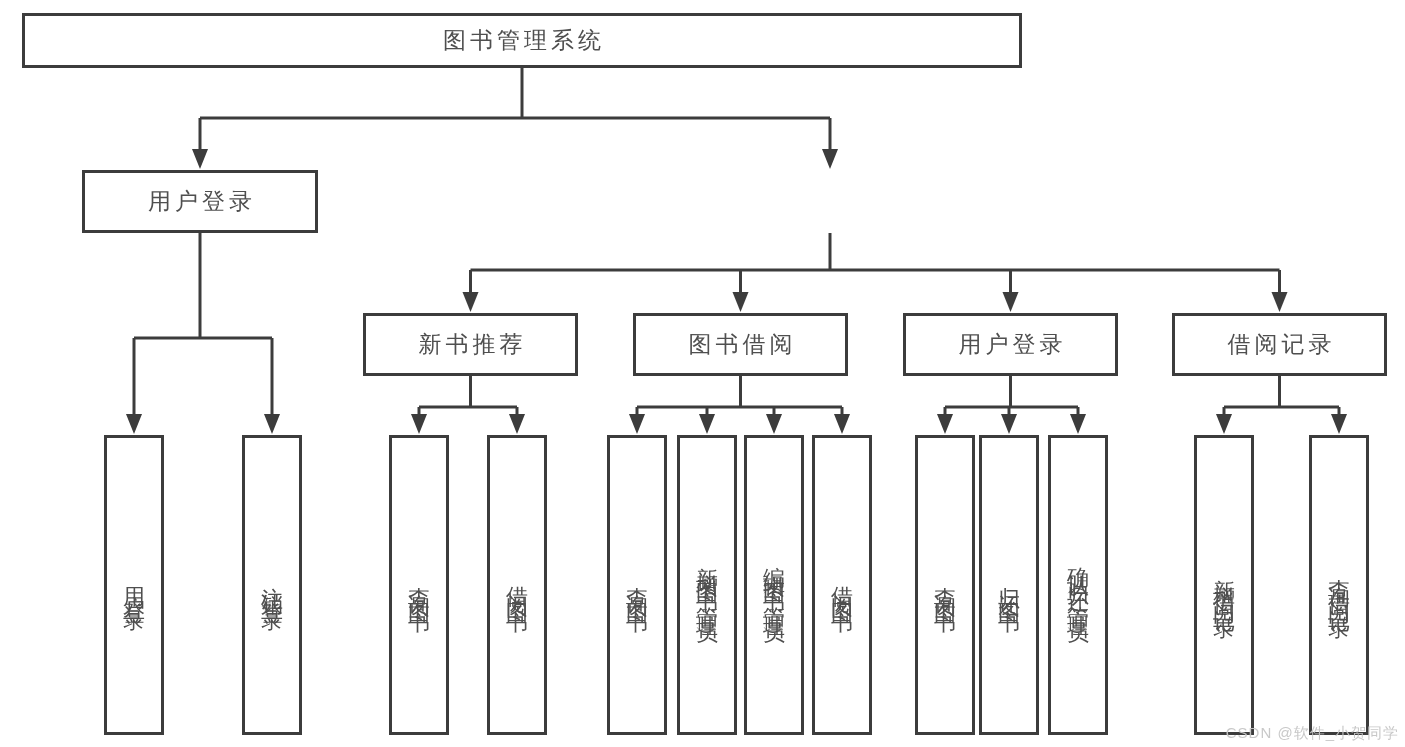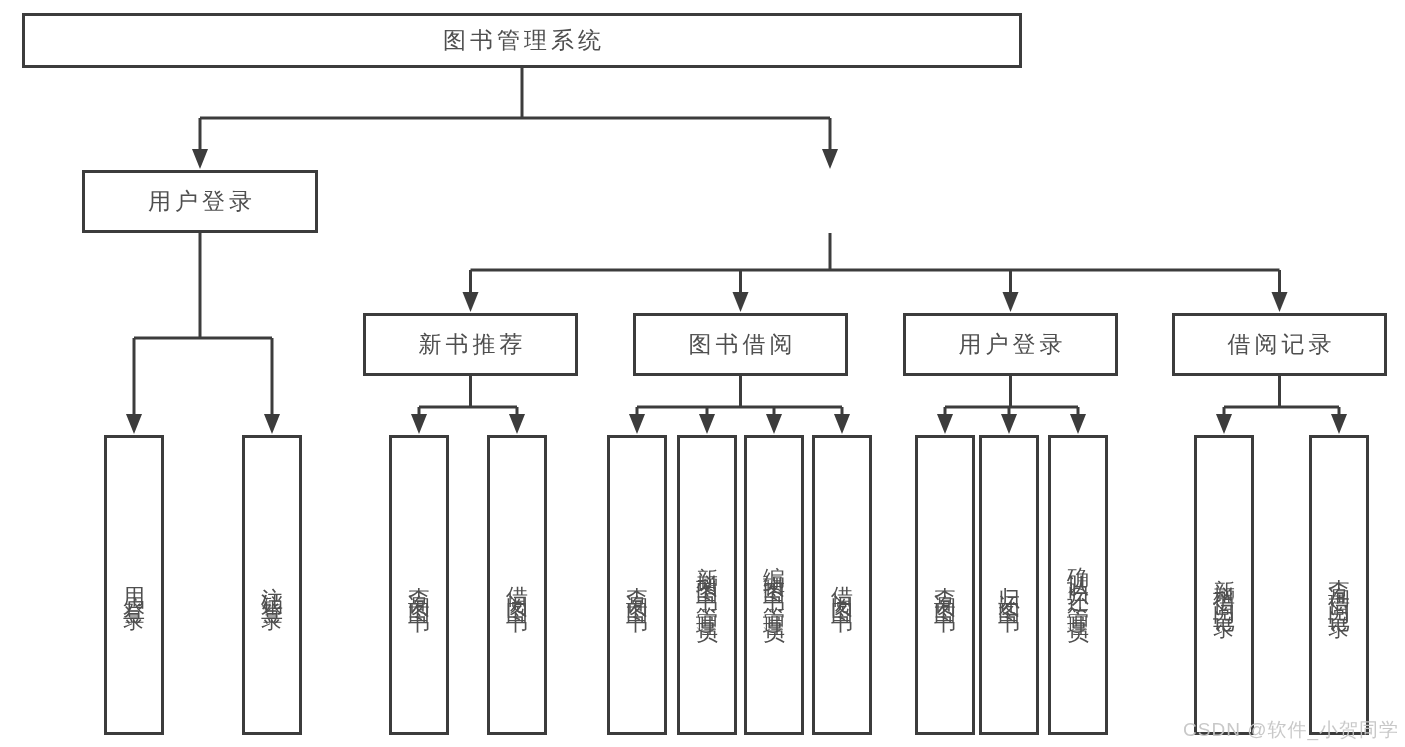--- a/index.html
+++ b/index.html
@@ -14,21 +14,21 @@
     display:flex; align-items:center; justify-content:center;
     color:#4f4f4f;
   }
   .hl { font-size:23px; letter-spacing:4px; text-indent:4px; white-space:nowrap; }
   .vl {
     writing-mode:vertical-rl; text-orientation:mixed;
     font-size:22px; letter-spacing:8px; line-height:1;
   }
   .watermark {
     position:absolute; right:6px; bottom:4px;
-    font-size:19px; letter-spacing:1px; color:#c6c6c6; opacity:0.95;
+    font-size:15px; letter-spacing:1px; color:#c6c6c6; opacity:0.95;
     white-space:nowrap;
   }
 </style>
 </head>
 <body>
 
 <div class="stage">
 
   <svg class="wires" width="1405" height="747" viewBox="0 0 1405 747">
     <g stroke="#3c3c3c" stroke-width="3" fill="none">

